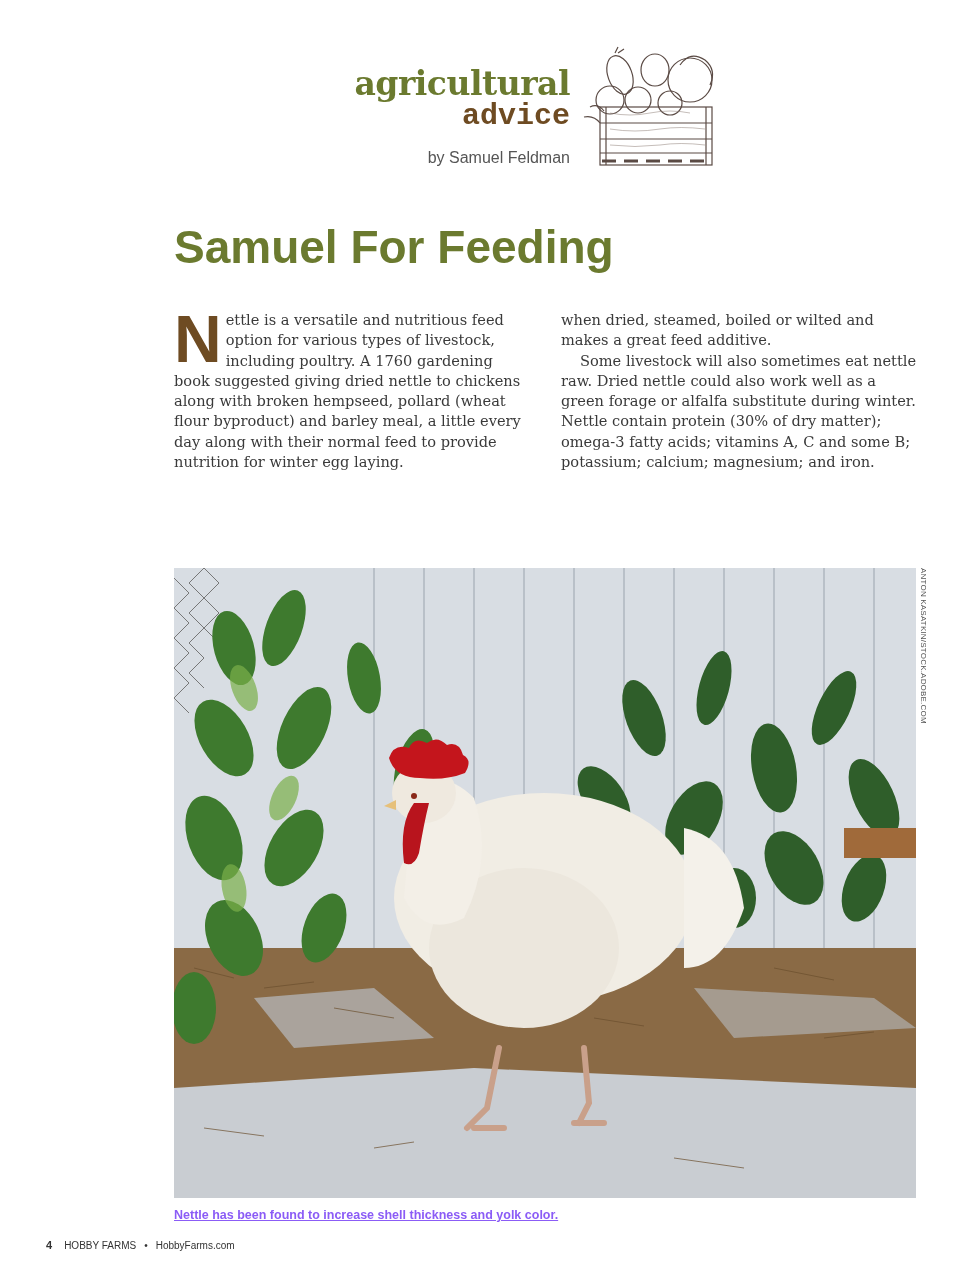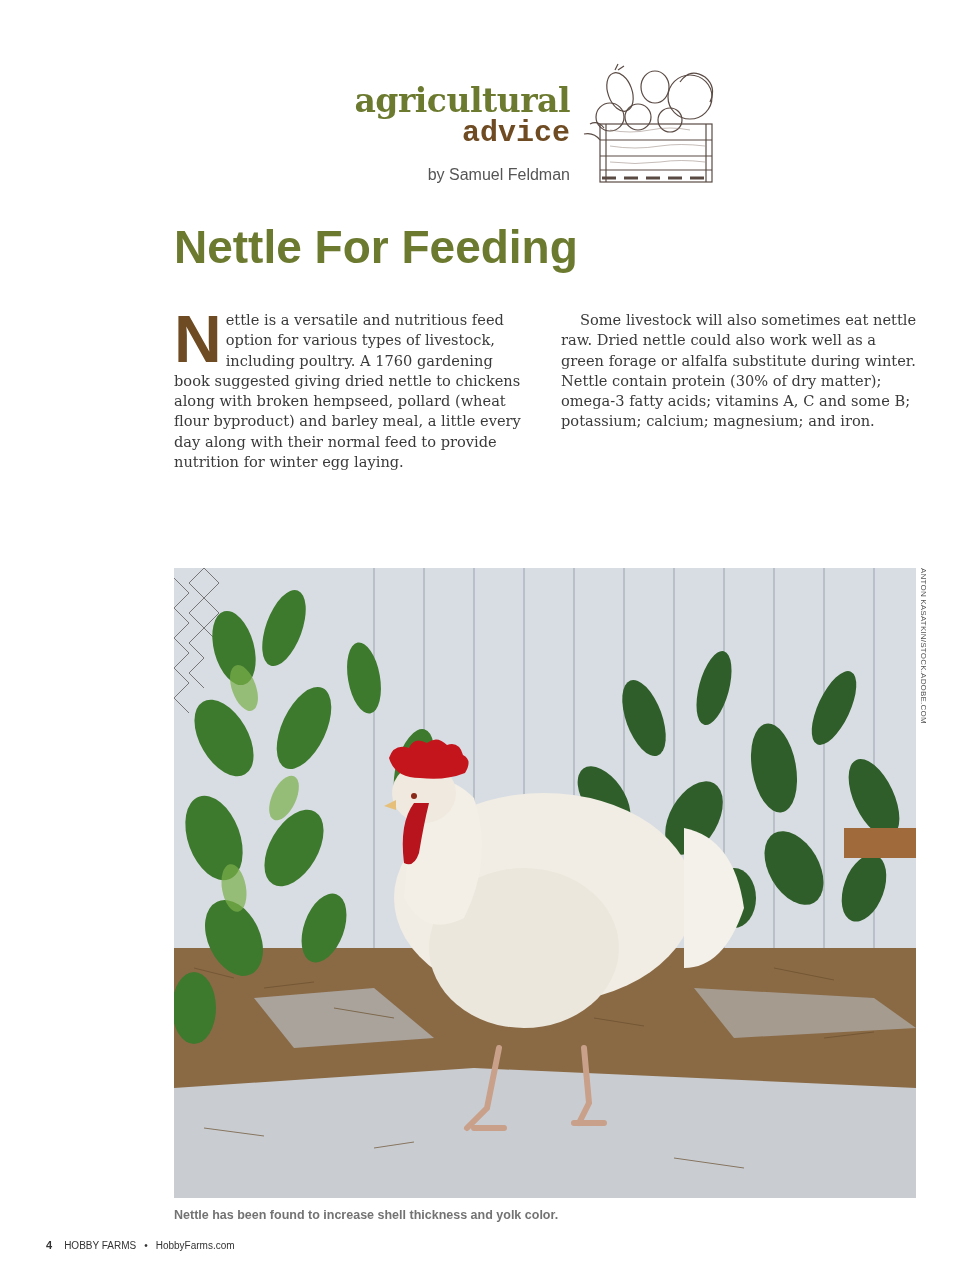--- a/index.html
+++ b/index.html
@@ -1,39 +1,39 @@
 <!DOCTYPE html>
 <html><head>
 <meta charset="utf-8">
 <style>
   * { margin: 0; padding: 0; box-sizing: border-box; }
   html, body { width: 960px; height: 1280px; background: #ffffff; overflow: hidden; }
   body { position: relative; font-family: "DejaVu Serif", serif; color: #3a3a3a; }
 
-  .dept-header { position: absolute; left: 380px; top: 62px; width: 360px; height: 130px; }
+  .dept-header { position: absolute; left: 380px; top: 45px; width: 360px; height: 130px; }
   .dept-word1 { position: absolute; right: 170px; top: 22px; font-family: "DejaVu Serif", serif; font-weight: bold; font-size: 33px; color: #6b7a2f; letter-spacing: -0.5px; line-height: 1; }
   .dept-word2 { position: absolute; right: 170px; top: 56px; font-family: Liberation Mono, monospace; font-weight: bold; font-size: 30px; color: #6e4b22; line-height: 1; }
   .byline { position: absolute; right: 170px; top: 104px; font-family: Liberation Sans, sans-serif; font-size: 16px; color: #555555; white-space: nowrap; }
   .crate { position: absolute; left: 200px; top: 0px; width: 150px; height: 125px; }
 
   .headline { position: absolute; left: 174px; top: 222px; font-family: "Liberation Sans", sans-serif; font-weight: bold; font-size: 46px; color: #6b7a2f; letter-spacing: 0px; line-height: 1.1; }
 
   .col { position: absolute; top: 310px; width: 356px; font-family: "DejaVu Serif", serif; font-size: 14.6px; line-height: 20.3px; color: #3a3a3a; }
   .col-left { left: 174px; }
   .col-right { left: 561px; }
   .col p { text-indent: 19px; }
   .col p.first { text-indent: 0; }
   .dropcap { float: left; font-family: "Liberation Sans", sans-serif; font-weight: bold; font-size: 66px; line-height: 54px; color: #6e4b22; margin: 2px 4px 0 0; height: 56px; }
 
   .photo { position: absolute; left: 174px; top: 568px; width: 742px; height: 630px; overflow: hidden; background: #d9dde0; }
   .photo svg { display: block; }
   .credit { position: absolute; left: 918px; top: 568px; width: 12px; height: 180px; }
   .credit span { position: absolute; left: 10px; top: 0; transform-origin: left top; transform: rotate(90deg); white-space: nowrap; font-family: "Liberation Sans", sans-serif; font-size: 8px; color: #555; letter-spacing: 0.2px; }
 
-  .caption { position: absolute; left: 174px; top: 1208px; font-family: "Liberation Sans", sans-serif; font-weight: bold; font-size: 12.5px; color: #737373; }
+  .caption { position: absolute; left: 174px; top: 1208px; font-family: "Liberation Sans", sans-serif; font-weight: bold; font-size: 12.5px; color: #8b5cf6; text-decoration: underline; }
 
   .footer { position: absolute; left: 46px; top: 1239px; font-family: "Liberation Sans", sans-serif; font-size: 10px; color: #333; display: flex; align-items: center; gap: 8px; }
   .footer .pnum { font-weight: bold; font-size: 11px; margin-right: 4px; }
 </style>
 </head>
 <body>
 
 <div class="dept-header">
   <div class="dept-word1">agricultural</div>
   <div class="dept-word2">advice</div>
@@ -58,27 +58,28 @@
         <path d="M22 116 h14 M44 116 h14 M66 116 h14 M88 116 h14 M110 116 h14" stroke-width="3"></path>
         <path d="M10 62 q8 -4 14 4 M4 72 q10 -2 16 6"></path>
       </g>
       <g stroke="#8a7a72" stroke-width="0.5" fill="none">
         <path d="M30 68 q20 4 40 0 q20 -4 40 0 M30 84 q25 4 50 0 q20 -3 45 0 M30 100 q25 3 50 0 q20 -3 45 0"></path>
       </g>
     </svg>
   </div>
 </div>
 
-<h1 class="headline">Nettle For Feeding</h1>
+<h1 class="headline">Samuel For Feeding</h1>
 
 <div class="col col-left">
   <p class="first"><span class="dropcap">N</span><span>ettle is a versatile and nutritious feed option for various types of livestock, including poultry. A 1760 gardening book suggested giving dried nettle to chickens along with broken hempseed, pollard (wheat flour byproduct) and barley meal, a little every day along with their normal feed to provide nutrition for winter egg laying.</span></p>
 </div>
 
 <div class="col col-right">
+  <p class="first">when dried, steamed, boiled or wilted and makes a great feed additive.</p>
   <p>Some livestock will also sometimes eat nettle raw. Dried nettle could also work well as a green forage or alfalfa substitute during winter. Nettle contain protein (30% of dry matter); omega-3 fatty acids; vitamins A, C and some B; potassium; calcium; magnesium; and iron.</p>
 </div>
 
 <div class="photo">
   <svg width="742" height="630" viewBox="0 0 742 630">
 
     <rect x="0" y="0" width="742" height="400" fill="#d8dde3"></rect>
     <g stroke="#b9c0c8" stroke-width="2">
       <line x1="200" y1="0" x2="200" y2="380"></line>
       <line x1="250" y1="0" x2="250" y2="380"></line>

